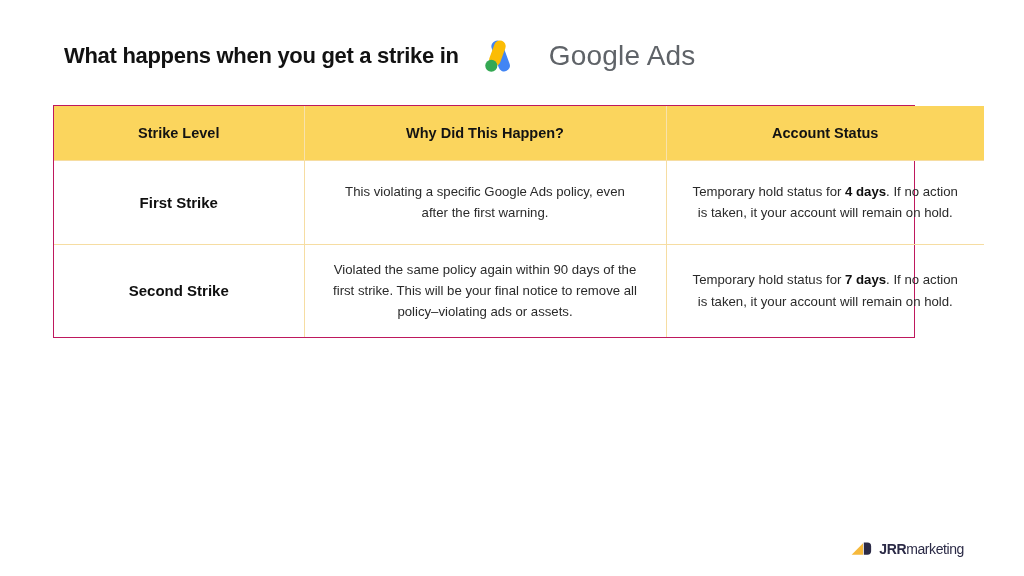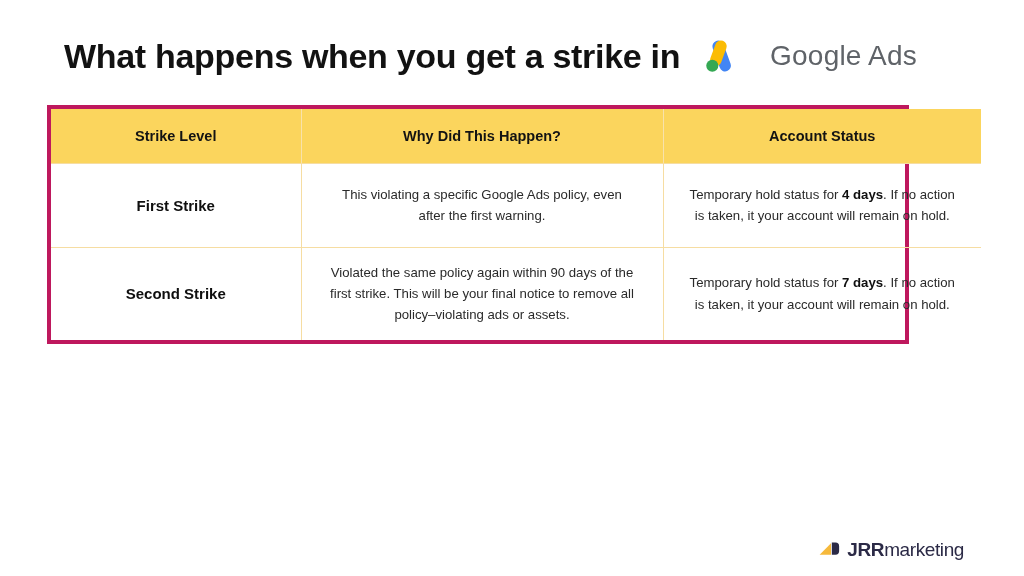--- a/index.html
+++ b/index.html
@@ -23,21 +23,21 @@
   .title-row {
     position: absolute;
     left: 64px;
     top: 30px;
     display: flex;
     align-items: center;
     height: 52px;
   }
 
   .title-text {
-    font-size: 34px;
+    font-size: 22px;
     font-weight: bold;
     color: #121212;
     letter-spacing: -0.3px;
     white-space: nowrap;
     line-height: 1;
   }
 
   .gads-logo {
     display: flex;
     align-items: center;
@@ -55,24 +55,24 @@
     color: #5f6368;
     letter-spacing: 0.2px;
     margin-left: 28px;
     white-space: nowrap;
     line-height: 1;
   }
 
   
   .table {
     position: absolute;
-    left: 47px;
+    left: 53px;
     top: 105px;
     width: 862px;
-    border: 4px solid #be185d;
+    border: 1px solid #be185d;
     border-collapse: collapse;
     table-layout: fixed;
   }
 
   .table table {
     width: 100%;
     border-collapse: collapse;
     table-layout: fixed;
   }
 
@@ -145,21 +145,21 @@
   }
 
   .brand-mark {
     width: 26px;
     height: 20px;
     display: block;
     margin-right: 3px;
   }
 
   .brand-word {
-    font-size: 19px;
+    font-size: 14px;
     line-height: 1;
     white-space: nowrap;
     letter-spacing: -0.4px;
   }
   .brand-word .jrr {
     font-weight: bold;
     color: #2b2a46;
   }
   .brand-word .mk {
     font-weight: normal;

